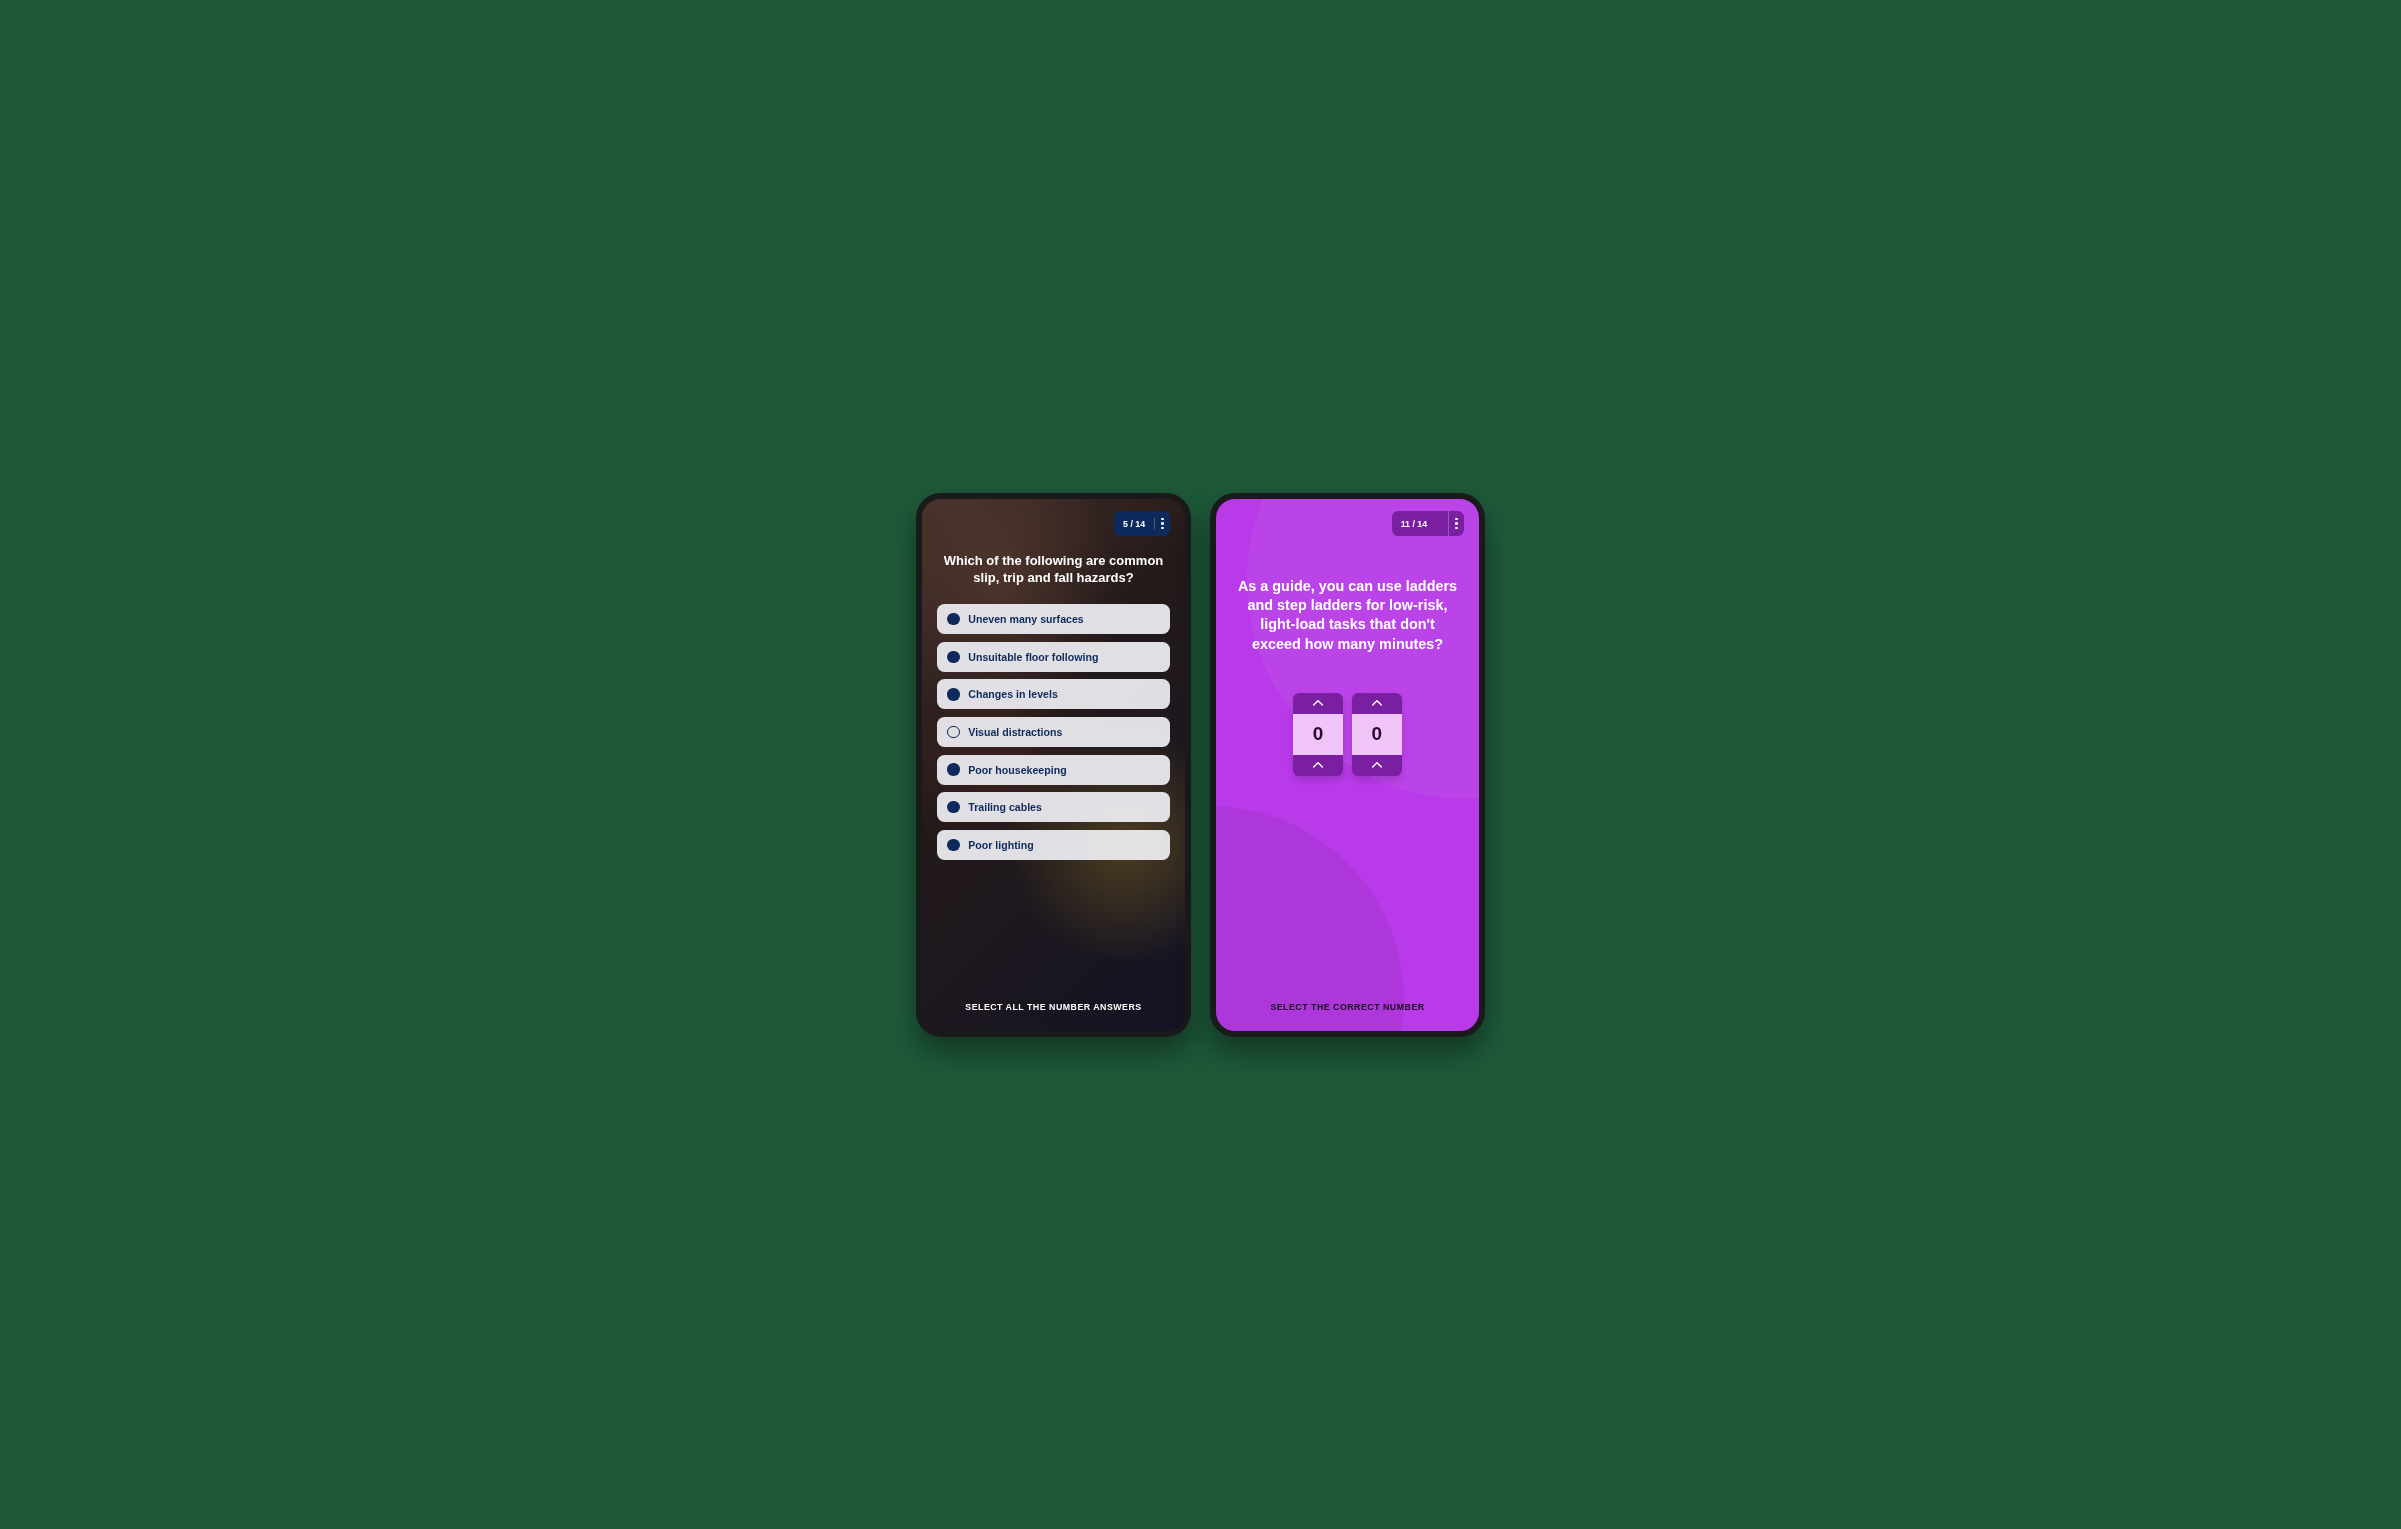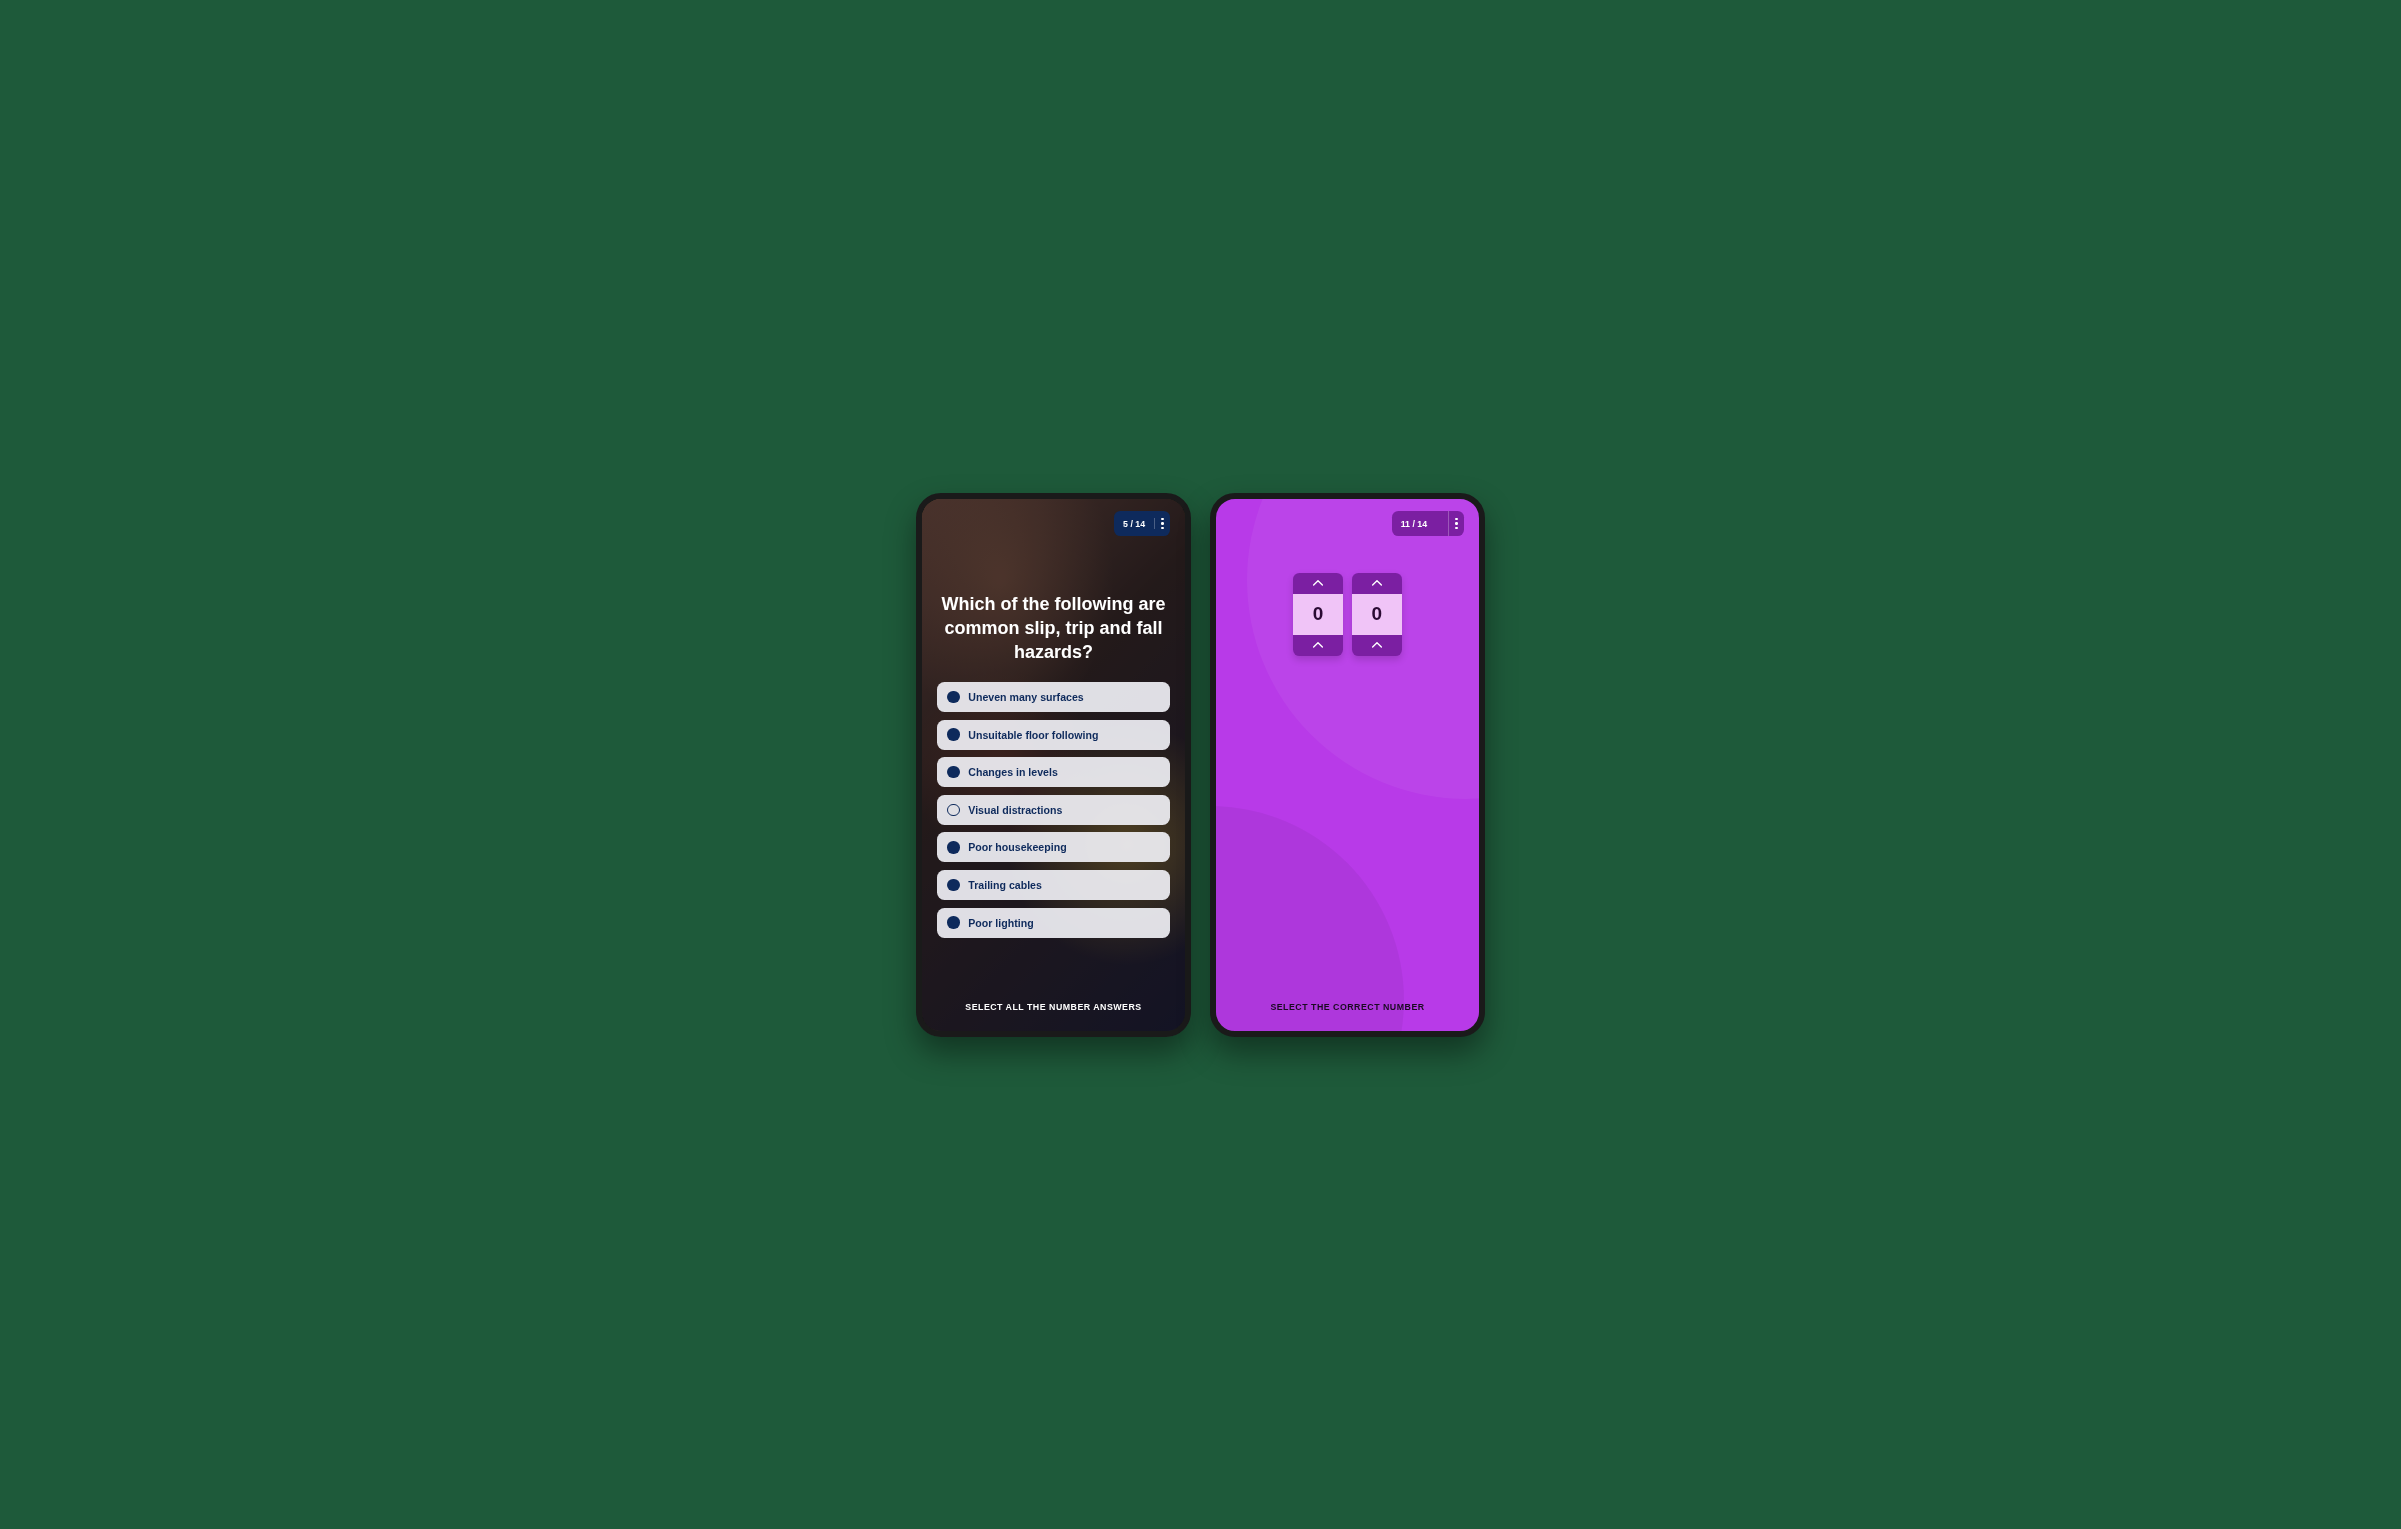--- a/index.html
+++ b/index.html
@@ -77,25 +77,24 @@
     border-left: 0.6px solid rgba(255,255,255,0.25);
   }
   .pill-navy { background: #0e2a5c; align-items: center; }
   .pill-purple { background: #7b1fa2; gap: 12px; }
   .dots { display:flex; flex-direction:column; gap:1.9px; }
   .dots span { width:2.5px; height:2.5px; border-radius:50%; background:#fff; }
   .question {
     color: #fff;
     font-weight: 800;
     text-align: center;
-    font-size: 18px;
+    font-size: 13px;
     line-height: 1.35;
     margin-bottom: 17.5px;
     padding: 0 3.8px;
-    margin-top: 40px;
   }
   .options {
     display: flex;
     flex-direction: column;
     gap: 7.5px;
   }
   .option {
     background: rgba(240,240,245,0.92);
     border-radius: 7.5px;
     padding: 8.8px 10px;
@@ -248,20 +247,21 @@
         <div class="menu">
           <div class="dots">
               <span></span>
               <span></span>
               <span></span>
             </div>
         </div>
       </div>
     </div>
 
+    <div class="question">As a guide, you can use ladders and step ladders for low-risk, light-load tasks that don't exceed how many minutes?</div>
 
     <div class="stepper-row">
       <div class="stepper">
         <div class="btn">
           <svg viewBox="0 0 16 10">
               <path d="M1 8 L8 1 L15 8" stroke="#fff" stroke-width="2.2" fill="none" stroke-linecap="round" stroke-linejoin="round"></path>
             </svg>
         </div>
         <div class="val">0</div>
         <div class="btn">

